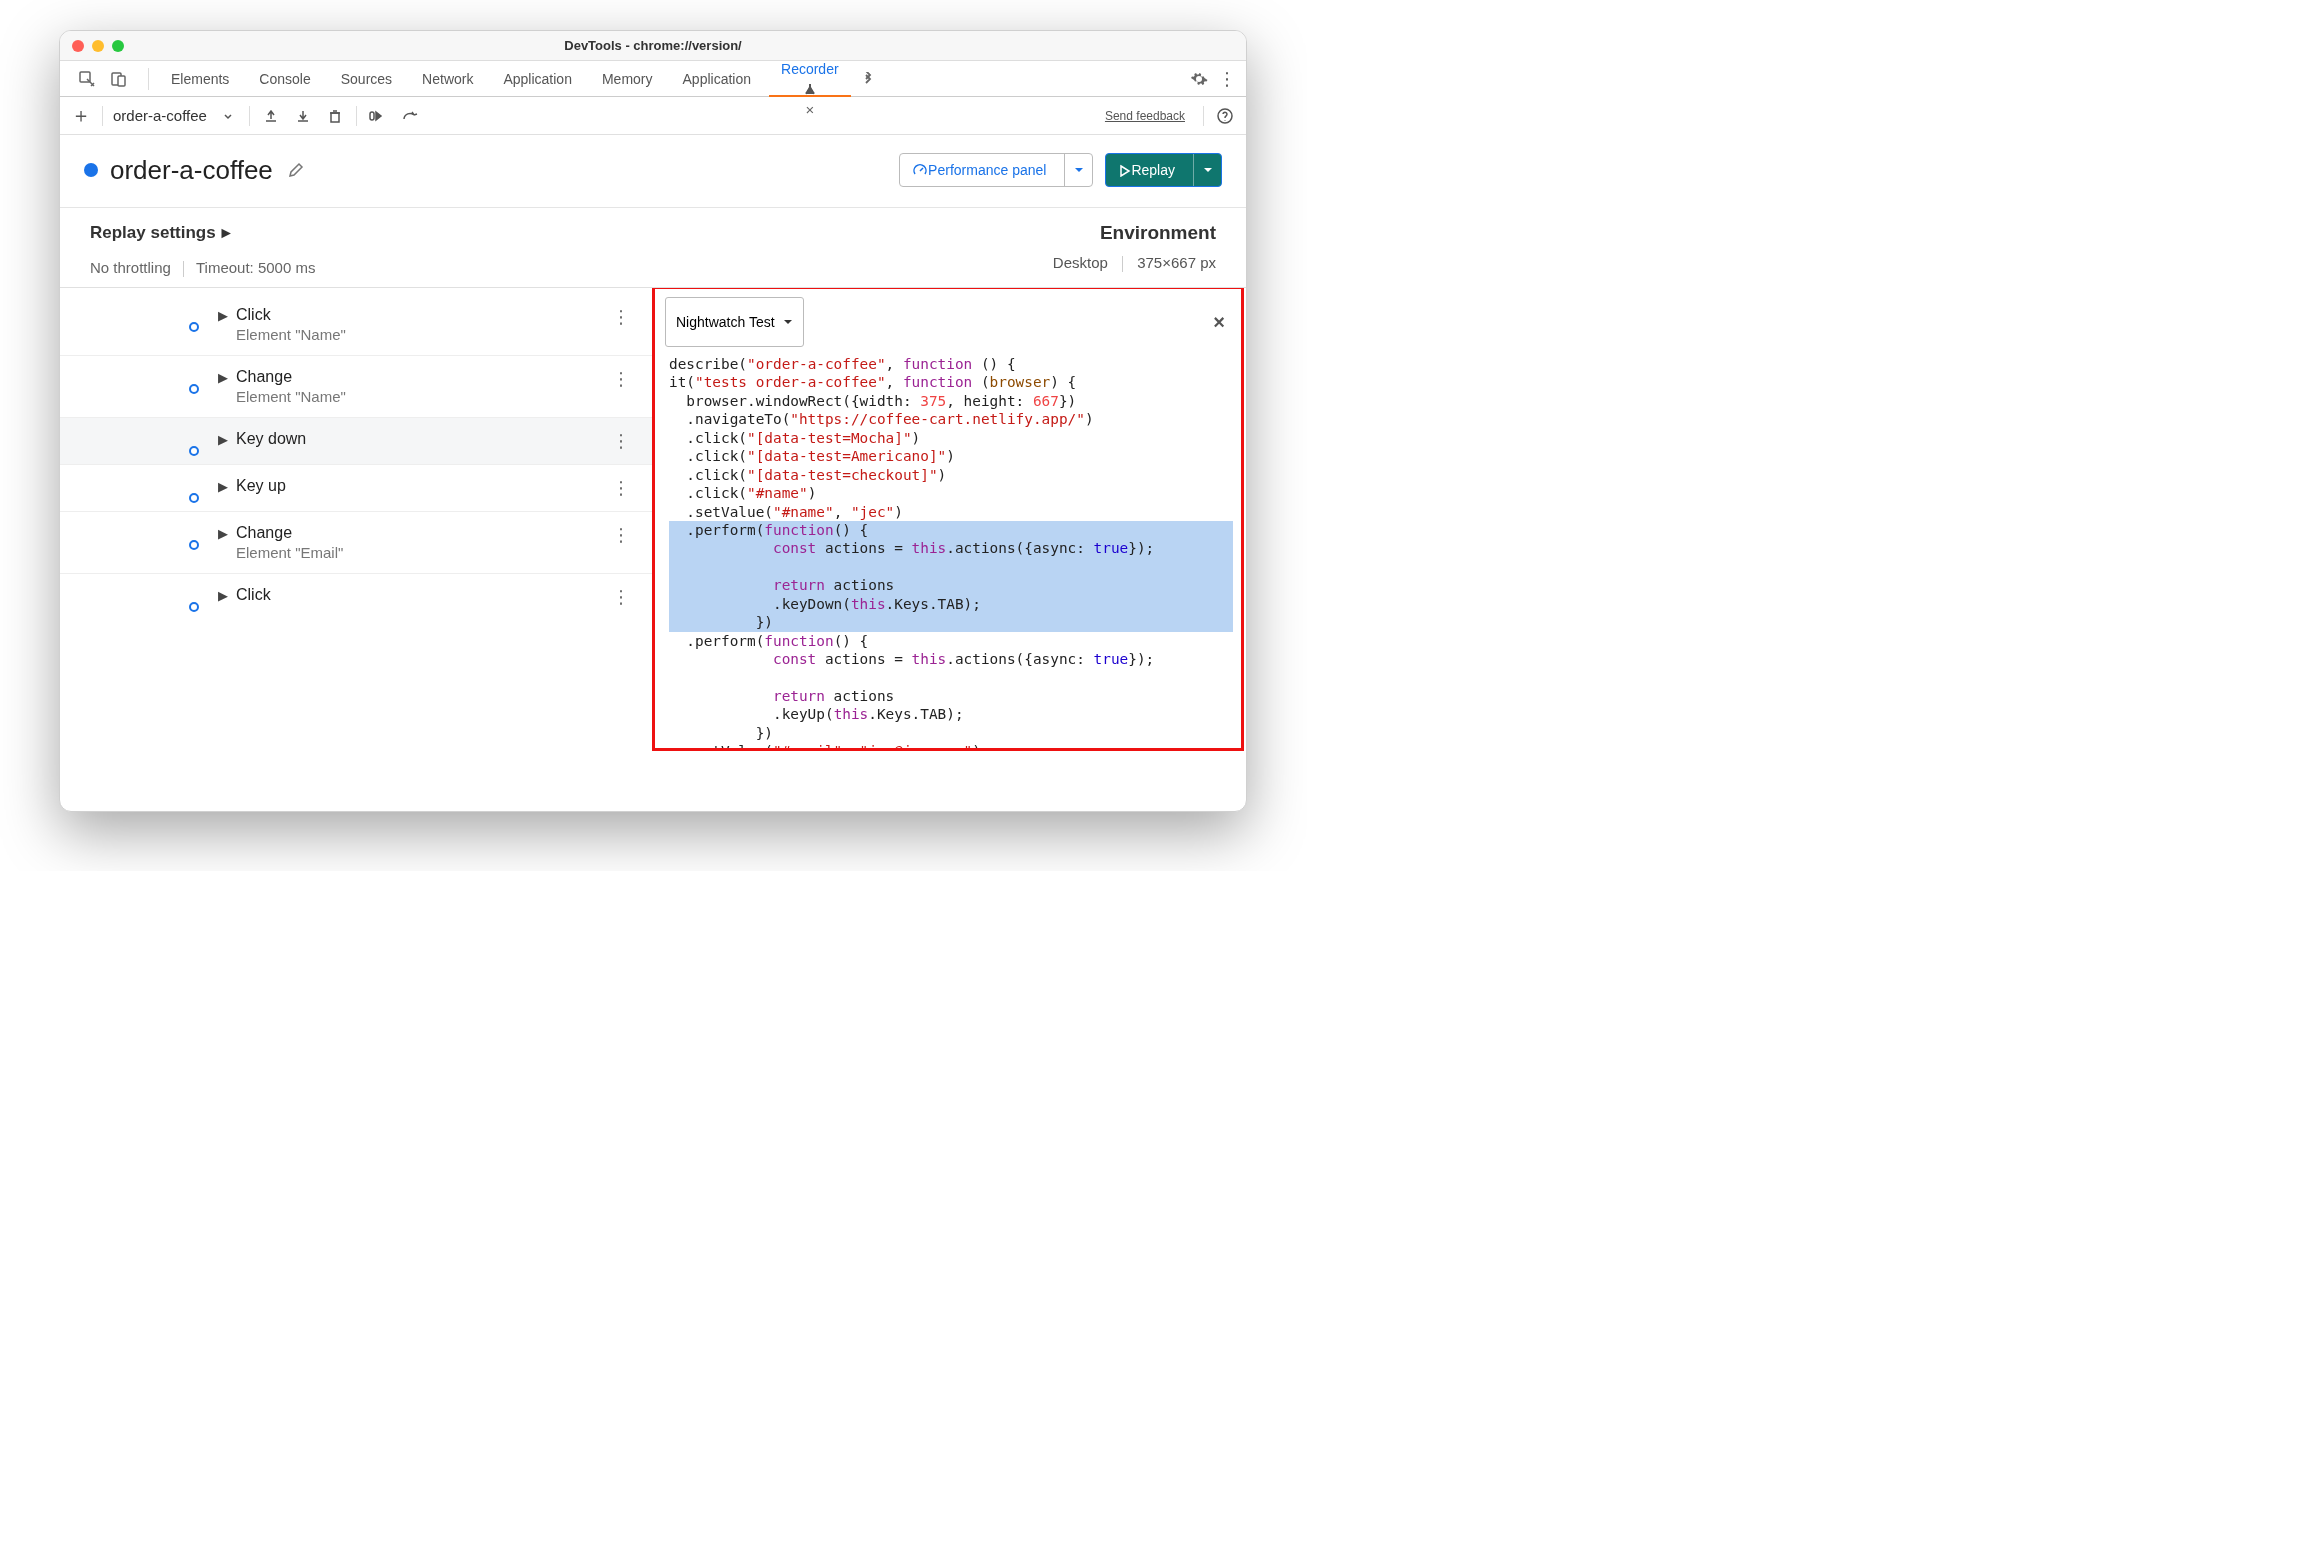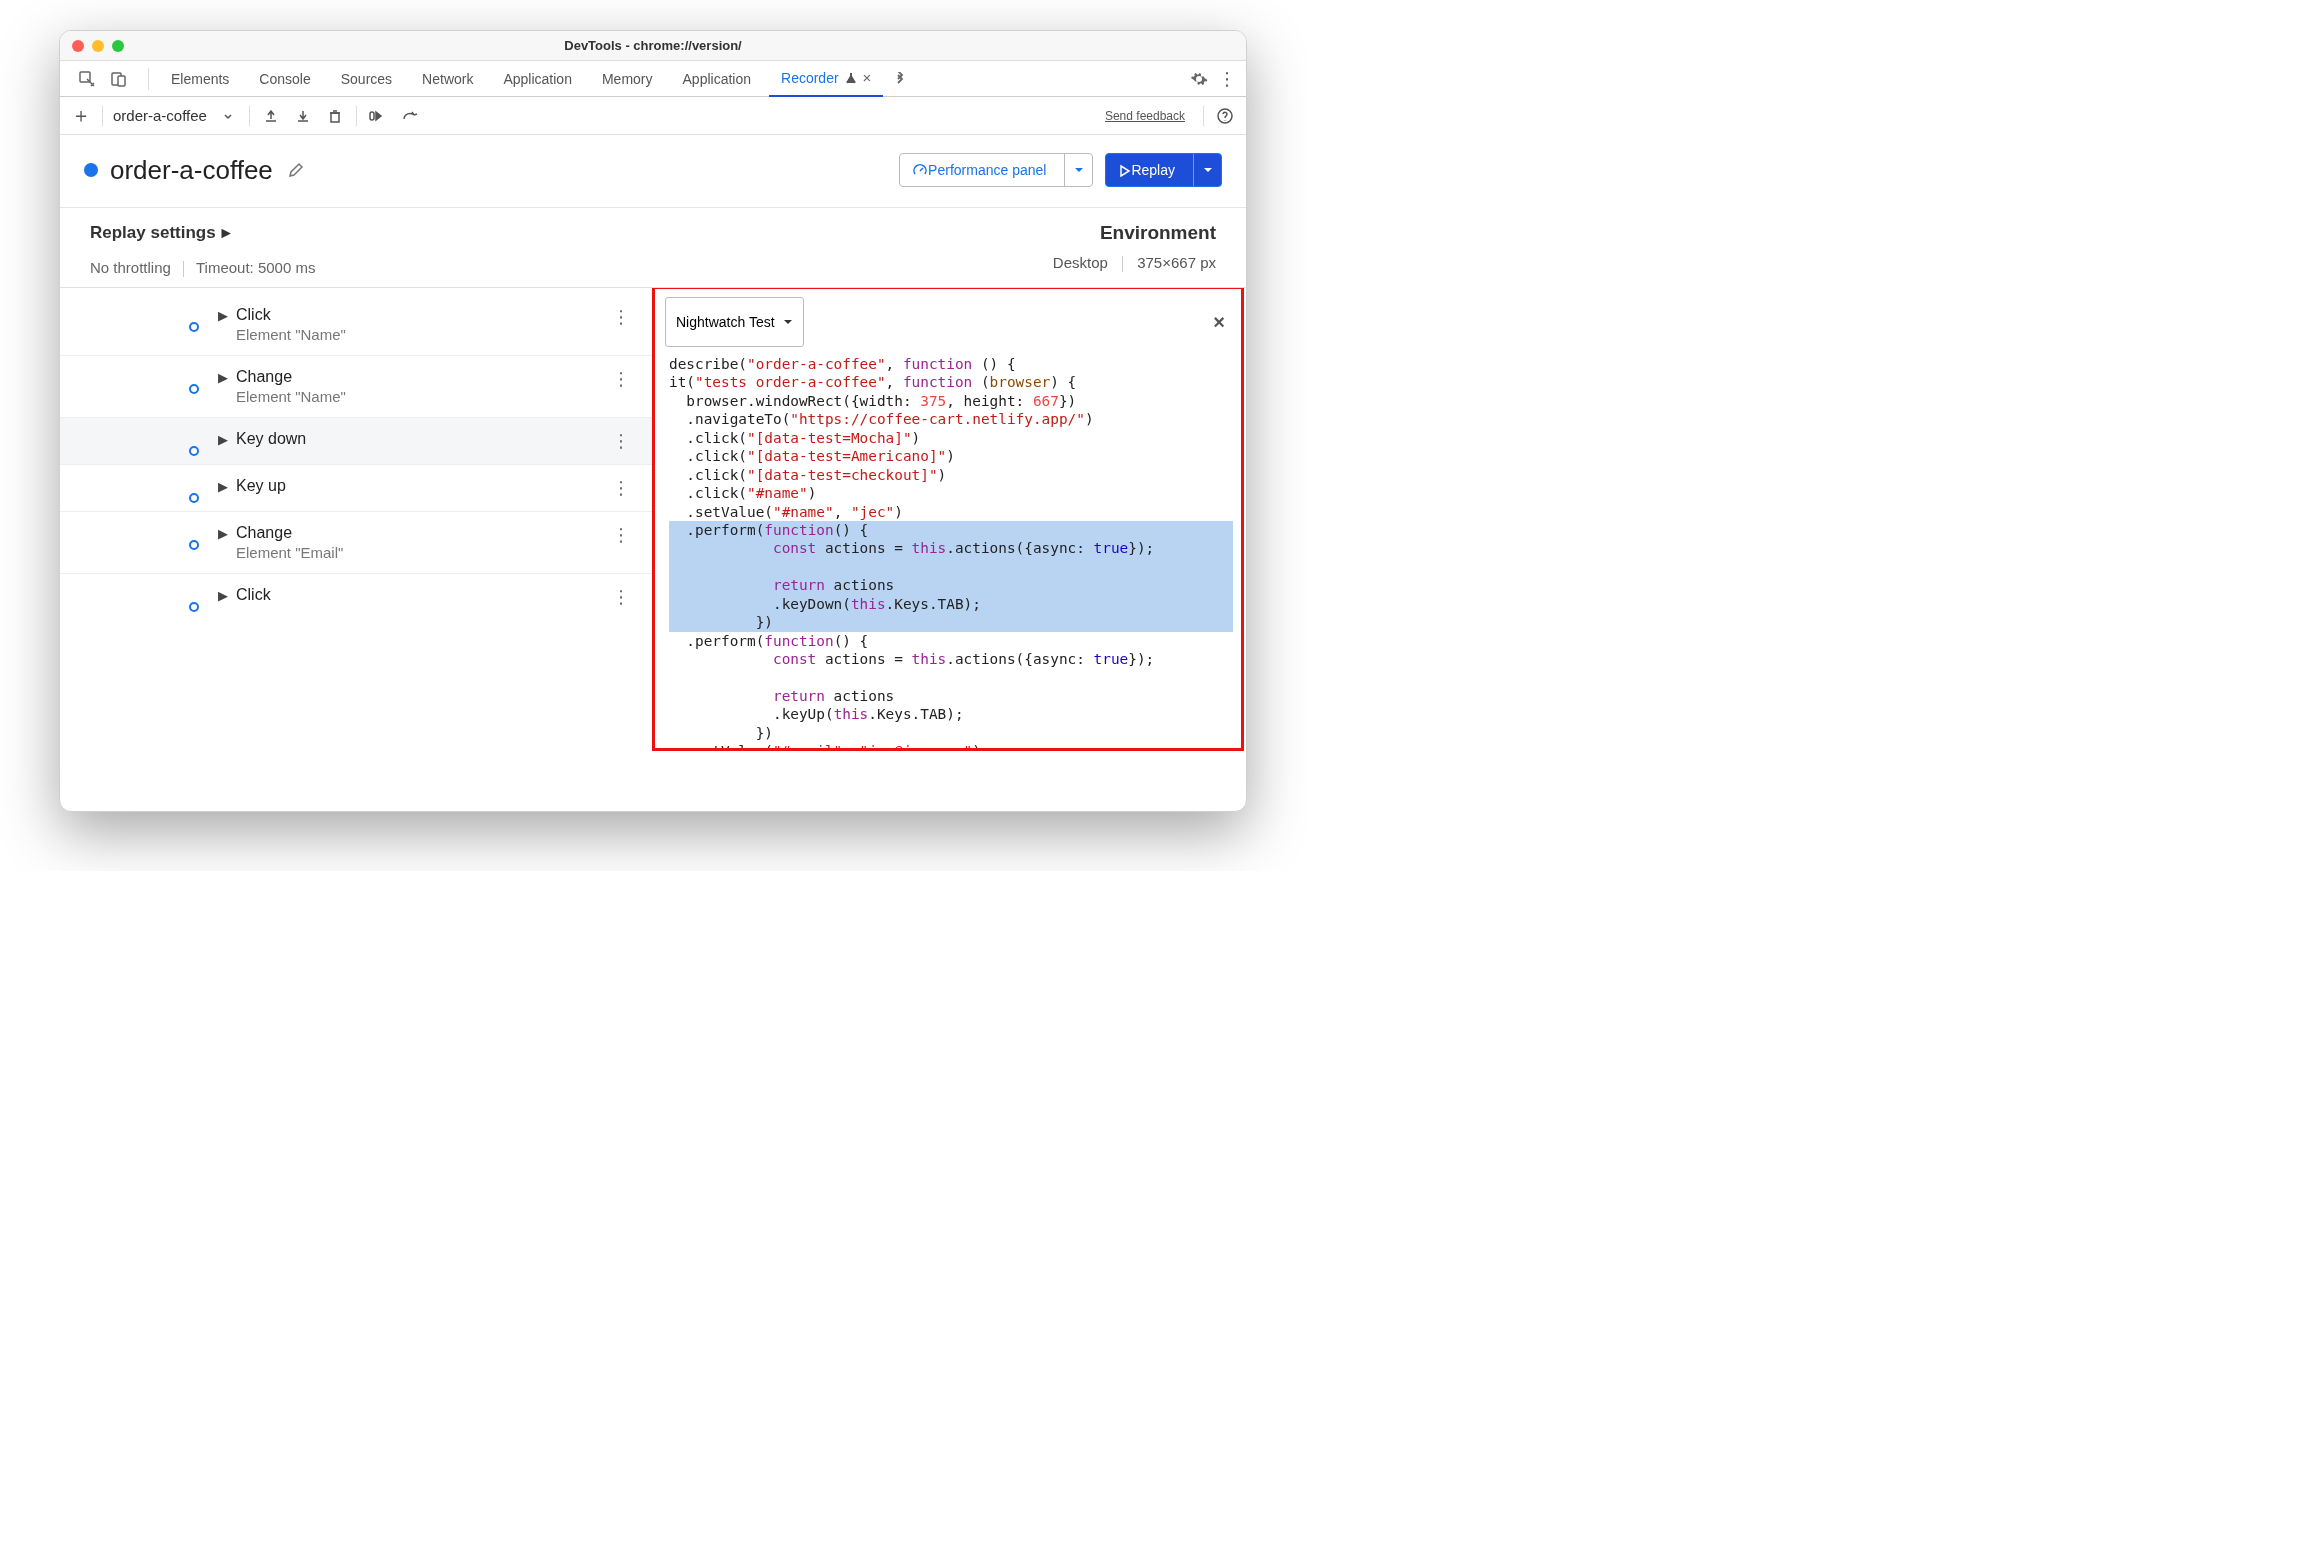--- a/index.html
+++ b/index.html
@@ -40,21 +40,21 @@
     display:flex; align-items:center;
     border-bottom:1px solid #ccc;
     font-size:14px;
     color:#555;
     padding: 0 8px;
     gap: 6px;
   }
   .tabsbar .lead-icons { display:flex; gap:10px; padding:0 8px; color:#666; }
   .tabsbar .sep { width:1px; height:22px; background:#ddd; margin:0 4px; }
   .tab { padding:0 12px; height:36px; display:flex; align-items:center; cursor:pointer; gap:6px;}
-  .tab.active { color:#1a73e8; border-bottom:2px solid #1d4ed8; }
+  .tab.active { color:#1a73e8; border-bottom:2px solid #f97316;flex-direction:column; }
   .spacer { flex:1; }
   .icon-btn { width:22px; height:22px; display:flex; align-items:center; justify-content:center; color:#555; cursor:pointer; }
   .subtoolbar {
     height: 38px;
     display:flex; align-items:center;
     padding: 0 10px;
     border-bottom:1px solid #e0e0e0;
     font-size:14px; color:#333;
     gap:10px;
   }
@@ -63,21 +63,21 @@
   .feedback { margin-left:auto; font-size:12px; text-decoration:underline; color:#555; padding-right:8px; }
   .header-row {
     display:flex; align-items:center; padding:18px 24px 20px;
     border-bottom:1px solid #e5e5e5;
     gap:12px;
   }
   .blue-dot { width:14px; height:14px; border-radius:50%; background:#1a73e8; }
   .page-title { font-size:26px; font-weight:400; color:#222; }
   .btn-group { margin-left:auto; display:flex; gap:12px; }
   .btn { display:flex; align-items:center; height:34px; padding:0 14px; border:1px solid #bbb; border-radius:4px; background:#fff; font-size:14px; gap:6px; cursor:pointer;}
-  .btn.primary { background:#1d4ed8; color:#fff; border-color:#1a73e8; }
+  .btn.primary { background:#0f766e; color:#fff; border-color:#1a73e8; }
   .btn.perf { color:#1a73e8; border-color:#bbb; }
   .btn.split { padding:0; }
   .btn.split > .main { padding:0 12px; display:flex; align-items:center; height:100%; }
   .btn.split > .arrow { width:28px; height:100%; display:flex; align-items:center; justify-content:center; border-left:1px solid #bbb; }
   .btn.primary.split > .arrow { border-left-color:rgba(255,255,255,0.4); }
   .settings-row {
     display:flex; align-items:flex-start; padding:14px 30px 10px;
     font-size:15px; color:#333;
   }
   .settings-left .heading { display:flex; align-items:center; gap:6px; font-weight:600; font-size:17px; margin-bottom:10px;}

